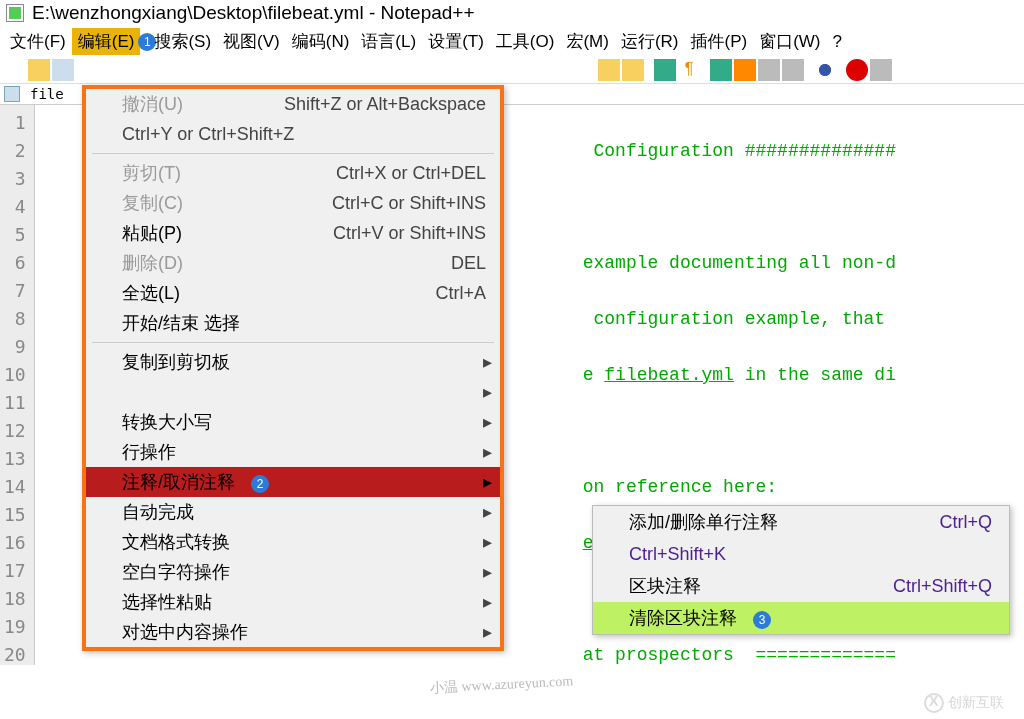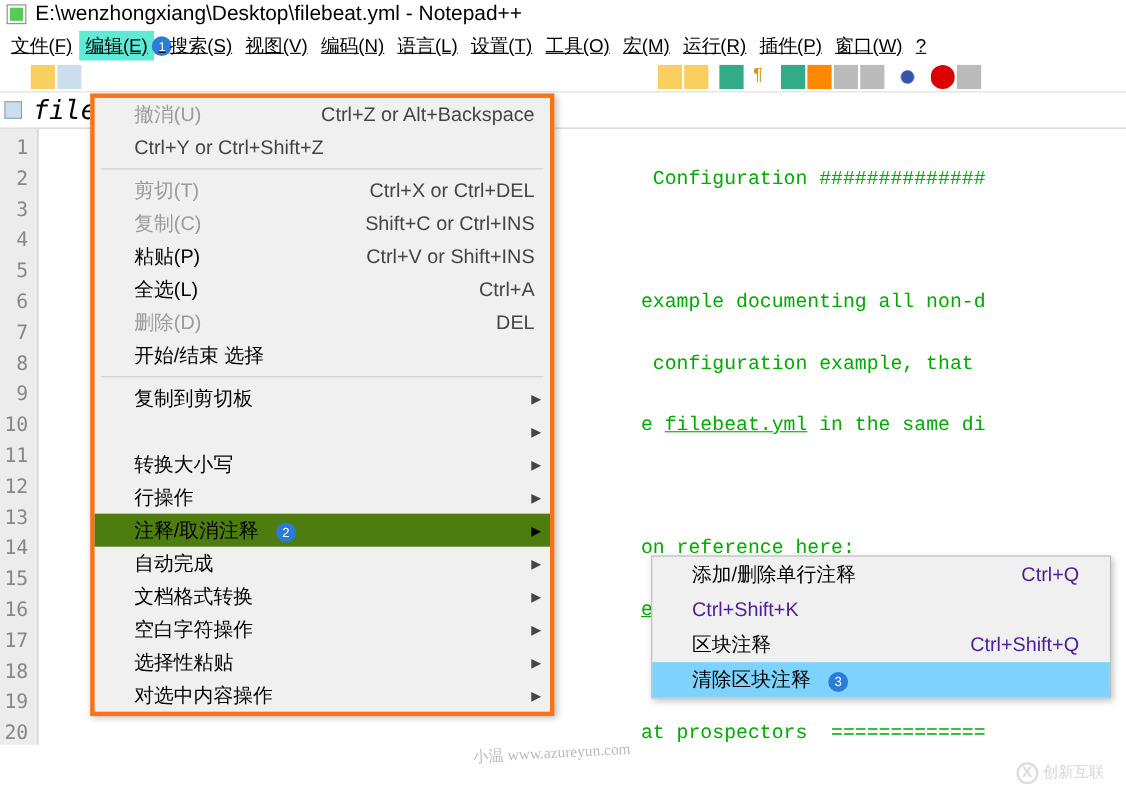--- a/index.html
+++ b/index.html
@@ -1,48 +1,48 @@
 <!DOCTYPE html>
 <html><head>
 <meta charset="utf-8">
 <style>
   * { box-sizing: border-box; margin: 0; padding: 0; }
   body { font-family: "Microsoft YaHei", sans-serif; font-size: 15px; background:#fff; width:1024px; height:719px; overflow:hidden; position:relative; }
   .titlebar { display:flex; align-items:center; padding:2px 6px; font-size:19px; }
   .titlebar .appicon { width:18px; height:18px; background:#fff; border:1px solid #888; margin-right:8px; position:relative; }
   .titlebar .appicon::after { content:""; position:absolute; left:2px; top:2px; right:2px; bottom:2px;
     background: linear-gradient(90deg,#5c5,#5c5); }
-  .menubar { display:flex; align-items:center; padding:2px 4px; font-size:17px;text-decoration:underline; }
+  .menubar { display:flex; align-items:center; padding:2px 4px; font-size:17px; }
   .menubar .mitem { padding:2px 6px; cursor:pointer; }
-  .menubar .mitem.active { background:#5eead4; }
+  .menubar .mitem.active { background:#eab308; }
   .toolbar { display:flex; align-items:center; gap:2px; padding:2px 4px; border-bottom:1px solid #ddd; }
   .toolbar .ticon { width:22px; height:22px; border:1px solid transparent; display:inline-block; position:relative; }
   .toolbar .sep { width:6px; }
   .tabbar { display:flex; align-items:center; padding:0 4px; border-bottom:1px solid #ccc; }
   .tabbar .tabicon { width:16px; height:16px; background:#cde; border:1px solid #7aa; margin-right:4px; }
-  .tabbar .tabname { font-family: monospace; font-size:24px; padding:2px 6px;font-style:italic; }
+  .tabbar .tabname { font-family: monospace; font-size:14px; padding:2px 6px; }
   .editor { display:flex; height:560px; }
   .gutter { background:#ececec; color:#888; font-family: monospace; font-size:18px; text-align:right; padding:4px 8px 4px 4px; line-height:28px; border-right:1px solid #ccc; }
   .code { font-family: "Courier New", monospace; font-size:18px; padding:4px 8px; line-height:28px; white-space:pre; color:#0a0; flex:1; position:relative;}
   .code .link { text-decoration:underline; }
   .menu1 { position:absolute; left:82px; top:85px; width:422px; background:#f0f0f0; border:4px solid #f97316; box-shadow:2px 2px 6px rgba(0,0,0,0.25); font-size:18px; z-index:10; }
   .menu1 .row { display:flex; align-items:center; height:30px; padding:0 14px 0 36px; cursor:pointer; position:relative;}
   .menu1 .row .lab { flex:1;}
   .menu1 .row .short { color:#444; }
   .menu1 .row .arrow { color:#444; position:absolute; right:8px; }
   .menu1 .sep { height:1px; background:#ccc; margin:4px 6px; }
   .menu1 .row.disabled { color:#9a9a9a;}
-  .menu1 .row.hl { background:#4d7c0f; color:#000; }
+  .menu1 .row.hl { background:#b91c1c; color:#000; }
   .menu1 .row.hl .short, .menu1 .row.hl .arrow { color:#000;}
   .badge { display:inline-block; width:18px; height:18px; border-radius:9px; background:#2b7bd9; color:#fff; font-size:12px; text-align:center; line-height:18px; margin-left:6px; font-family:sans-serif;}
   .menu2 { position:absolute; left:592px; top:505px; width:418px; background:#f0f0f0; border:1px solid #bbb; box-shadow:2px 2px 6px rgba(0,0,0,0.25); font-size:18px; z-index:11; }
-  .menu2 .row { display:flex; align-items:center; height:32px; padding:0 28px 0 36px; cursor:pointer; position:relative;}
+  .menu2 .row { display:flex; align-items:center; height:32px; padding:0 17px 0 36px; cursor:pointer; position:relative;}
   .menu2 .row .lab { flex:1;}
   .menu2 .row .short { color:#4c1d95; }
-  .menu2 .row.hl { background:#7dd3fc; }
+  .menu2 .row.hl { background:#bef264; }
   .watermark { position:absolute; right:20px; bottom:6px; opacity:0.35; font-size:14px; color:#888;}
   .watermark .logo { display:inline-block; width:20px;height:20px;border:2px solid #999; border-radius:50%; vertical-align:middle; margin-right:4px; position:relative;}
   .watermark .logo::after{content:"X"; position:absolute; left:3px; top:-2px; font-weight:bold; color:#999;}
   .azureyun { position:absolute; left:430px; bottom:25px; transform:rotate(-3deg); font-family: cursive; font-size:14px; color:#bbb; }
   
   .i-new{background:linear-gradient(#fff,#fff);border:1px solid #aaa;}
   .i-open{background:#f8d060;border:1px solid #c99;}
   .i-save{background:#cde;}
   .i-lock{background:#f8d060;}
   .i-blue{background:#3a8;}
@@ -126,46 +126,46 @@
 
 
 
 
   </div>
 </div>
 
 <div class="menu1">
   <div class="row disabled">
       <span class="lab">撤消(U)</span>
-      <span class="short">Ctrl+Z or Alt+Backspace</span>
+      <span class="short">Shift+Z or Alt+Backspace</span>
     </div>
   <div class="row disabled">
       <span class="short">Ctrl+Y or Ctrl+Shift+Z</span>
     </div>
   <div class="sep"></div>
   <div class="row disabled">
       <span class="lab">剪切(T)</span>
       <span class="short">Ctrl+X or Ctrl+DEL</span>
     </div>
   <div class="row disabled">
       <span class="lab">复制(C)</span>
-      <span class="short">Shift+C or Ctrl+INS</span>
+      <span class="short">Ctrl+C or Shift+INS</span>
     </div>
   <div class="row">
       <span class="lab">粘贴(P)</span>
       <span class="short">Ctrl+V or Shift+INS</span>
     </div>
+  <div class="row disabled">
+      <span class="lab">删除(D)</span>
+      <span class="short">DEL</span>
+    </div>
   <div class="row">
       <span class="lab">全选(L)</span>
       <span class="short">Ctrl+A</span>
     </div>
-  <div class="row disabled">
-      <span class="lab">删除(D)</span>
-      <span class="short">DEL</span>
-    </div>
   <div class="row">
       <span class="lab">开始/结束 选择</span>
     </div>
   <div class="sep"></div>
   <div class="row">
       <span class="lab">复制到剪切板</span>
       <span class="arrow">▸</span>
     </div>
   <div class="row">
       <span class="arrow">▸</span>

